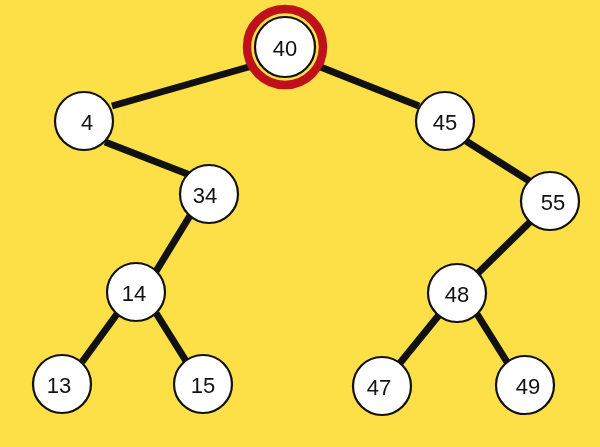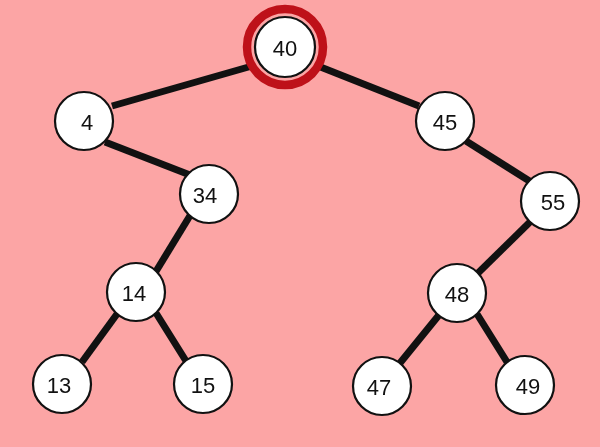--- a/index.html
+++ b/index.html
@@ -7,21 +7,21 @@
     padding: 0;
     background: #ffffff;
   }
   body {
     font-family: "Liberation Sans", sans-serif;
   }
   #tree-figure {
     position: relative;
     width: 600px;
     height: 447px;
-    background: #fca5a5;
+    background: #fde047;
     overflow: hidden;
   }
   #tree-svg {
     position: absolute;
     top: 0;
     left: 0;
     width: 600px;
     height: 447px;
     display: block;
   }

